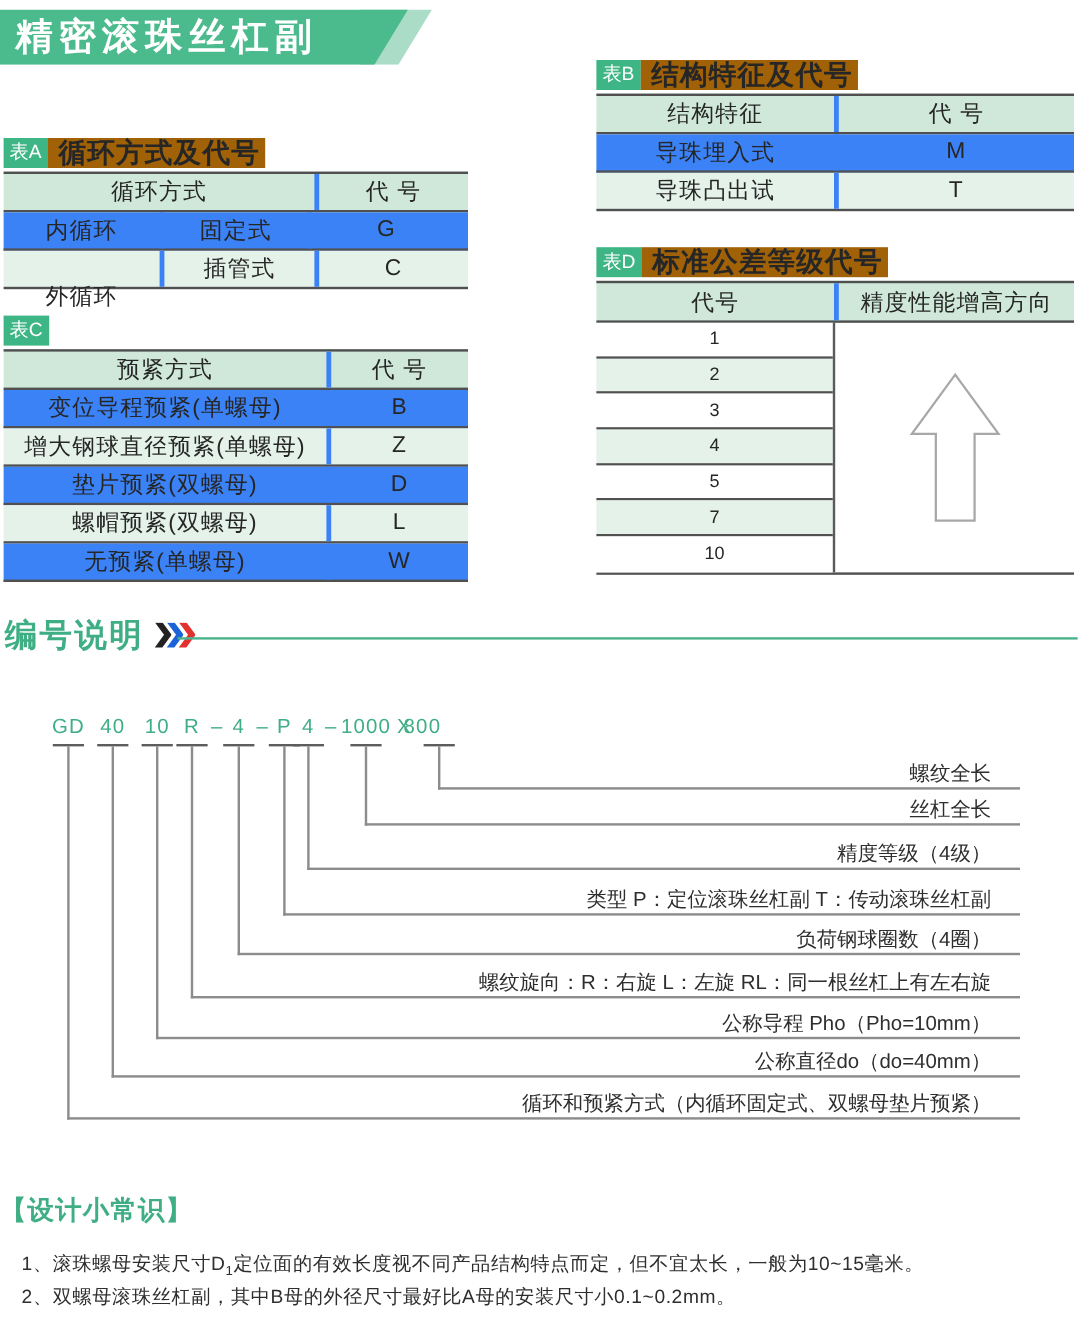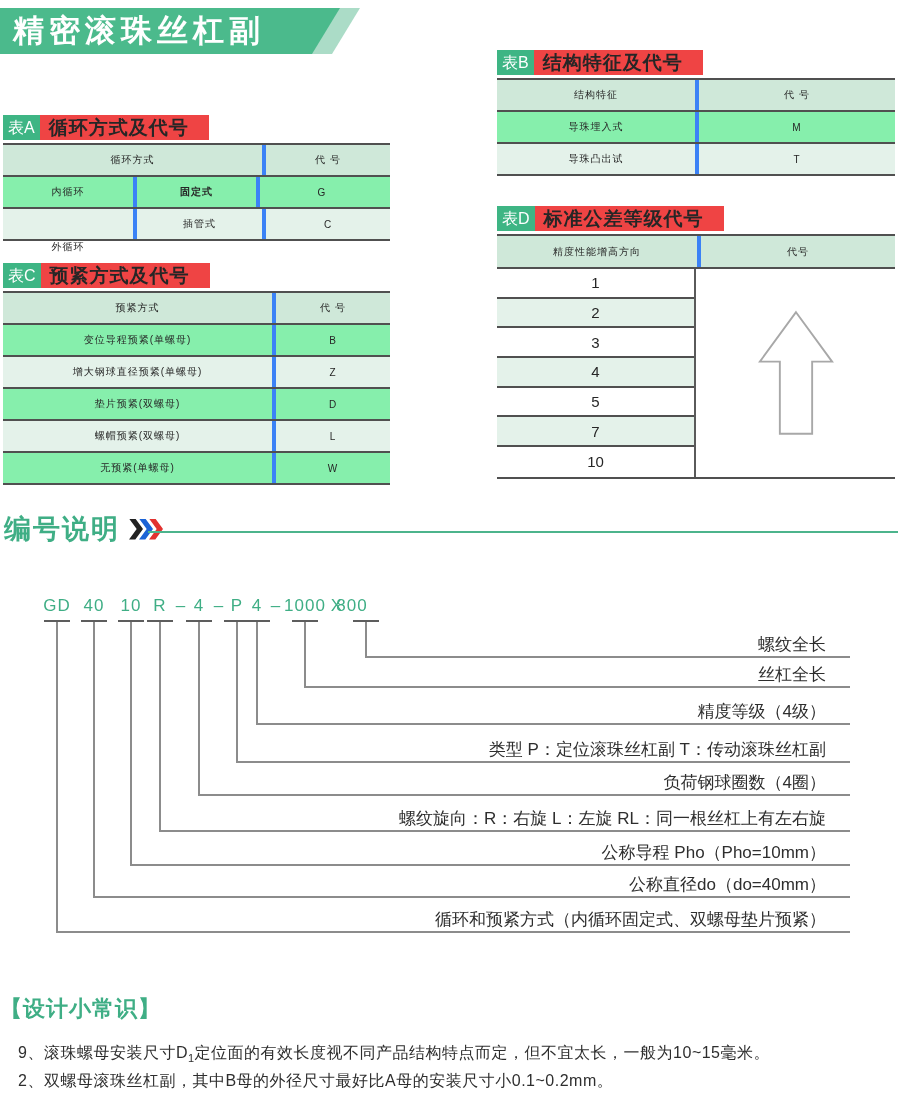--- a/index.html
+++ b/index.html
@@ -9,26 +9,26 @@
   
   .banner{position:absolute;left:0;top:8px;width:370px;height:46px;padding-left:24px;}
   .banner svg{position:absolute;left:0;top:0;}
   .banner .title{position:absolute;left:13px;top:0;line-height:46px;font-size:31px;
                  font-weight:bold;color:#ffffff;letter-spacing:5px;white-space:nowrap;}
 
   
   .tsec{position:absolute;}
   .thead-bar{display:flex;align-items:stretch;height:25px;margin-bottom:3px;}
   .tag{background:#3eb584;color:#fff;font-size:16px;line-height:25px;padding:0 5px;flex:0 0 auto;}
-  .strip{background:#ef4444;color:#262626;font-size:19px;line-height:25px;font-weight:700;
-         padding:0 20px 0 9px;letter-spacing:1px;flex:0 0 auto;}
-  .trow{display:flex;height:30px;border-bottom:2px solid #505050;background:#86efac;}
+  .strip{background:#a16207;color:#262626;font-size:23px;line-height:25px;font-weight:700;
+         padding:0 4px 0 9px;letter-spacing:1px;flex:0 0 auto;}
+  .trow{display:flex;height:30px;border-bottom:2px solid #505050;background:#3b82f6;}
   .trow.thead{border-top:2px solid #505050;background:#cfe8d9;}
   .trow.alt{background:#e4f2ea;}
-  .cell{display:flex;align-items:center;justify-content:center;font-size:10px;color:#262626;
+  .cell{display:flex;align-items:center;justify-content:center;font-size:19px;color:#262626;
         box-sizing:border-box;letter-spacing:1px;}
   .cell + .cell{border-left:4px solid #3b82f6;}
   #secD .trow.thead{height:31px;}
   .d-body{display:flex;border-bottom:2px solid #505050;}
   .d-codes{width:198px;}
   .d-code{height:29.7px;display:flex;align-items:center;justify-content:center;font-size:15px;
           color:#262626;border-bottom:2px solid #505050;box-sizing:border-box;background:#fff;}
   .d-code.alt{background:#e4f2ea;}
   .d-code:last-child{border-bottom:none;}
   .d-arrow{width:200px;border-left:2px solid #5a5a5a;display:flex;align-items:center;justify-content:center;}
@@ -78,35 +78,34 @@
       <span class="tag">表A</span>
       <span class="strip">循环方式及代号</span>
     </div>
     <div>
         <div class="trow thead">
           <div class="cell" style="width: 259px;">循环方式</div>
           <div class="cell" style="width: 128px;">代 号</div>
         </div>
         <div class="trow">
           <div class="cell" style="width: 130px;">内循环</div>
-          <div class="cell" style="width: 123px; font-weight: bold;">固定式</div>
+          <div class="cell" style="width: 123px;">固定式</div>
           <div class="cell" style="width: 128px;">G</div>
         </div>
         <div class="trow alt">
           <div class="cell" style="width: 130px; margin-top: 38px;">外循环</div>
           <div class="cell" style="width: 129px;">插管式</div>
           <div class="cell" style="width: 128px;">C</div>
         </div>
       </div>
   </section>
 
   <section class="tsec" id="secC" style="left:3px;top:263px;width:387px;">
     <div class="thead-bar">
       <span class="tag">表C</span>
-      <span class="strip">预紧方式及代号</span>
     </div>
     <div>
         <div class="trow thead">
           <div class="cell" style="width: 269px;">预紧方式</div>
           <div class="cell" style="width: 118px;">代 号</div>
         </div>
         <div class="trow">
           <div class="cell" style="width: 269px;">变位导程预紧(单螺母)</div>
           <div class="cell" style="width: 118px;">B</div>
         </div>
@@ -150,22 +149,22 @@
       </div>
   </section>
 
   <section class="tsec" id="secD" style="left:497px;top:206px;width:398px;">
     <div class="thead-bar">
       <span class="tag">表D</span>
       <span class="strip">标准公差等级代号</span>
     </div>
     <div>
       <div class="trow thead">
+        <div class="cell" style="width:198px;">代号</div>
         <div class="cell" style="width:200px;">精度性能增高方向</div>
-        <div class="cell" style="width:198px;">代号</div>
       </div>
       <div class="d-body">
         <div class="d-codes">
             <div class="d-code">1</div>
             <div class="d-code alt">2</div>
             <div class="d-code">3</div>
             <div class="d-code alt">4</div>
             <div class="d-code">5</div>
             <div class="d-code alt">7</div>
             <div class="d-code">10</div>
@@ -233,16 +232,16 @@
       <div class="vline" style="left: 93px; top: 622px; height: 276px;"></div>
       <div class="hline" style="left: 93px; top: 896px; width: 757px;"></div>
       <div class="clabel" style="top: 873px;">公称直径do（do=40mm）</div>
       <div class="tick" style="left: 44px; top: 620px; width: 26px;"></div>
       <div class="vline" style="left: 56px; top: 622px; height: 311px;"></div>
       <div class="hline" style="left: 56px; top: 931px; width: 794px;"></div>
       <div class="clabel" style="top: 908px;">循环和预紧方式（内循环固定式、双螺母垫片预紧）</div>
     </div>
 
   <div class="tips-head">【设计小常识】</div>
-  <div class="tip" id="tip1"><span>9、滚珠螺母安装尺寸D</span><sub>1</sub><span>定位面的有效长度视不同产品结构特点而定，但不宜太长，一般为10~15毫米。</span></div>
+  <div class="tip" id="tip1"><span>1、滚珠螺母安装尺寸D</span><sub>1</sub><span>定位面的有效长度视不同产品结构特点而定，但不宜太长，一般为10~15毫米。</span></div>
   <div class="tip" id="tip2">2、双螺母滚珠丝杠副，其中B母的外径尺寸最好比A母的安装尺寸小0.1~0.2mm。</div>
 
 </div>
 
 </body></html>

